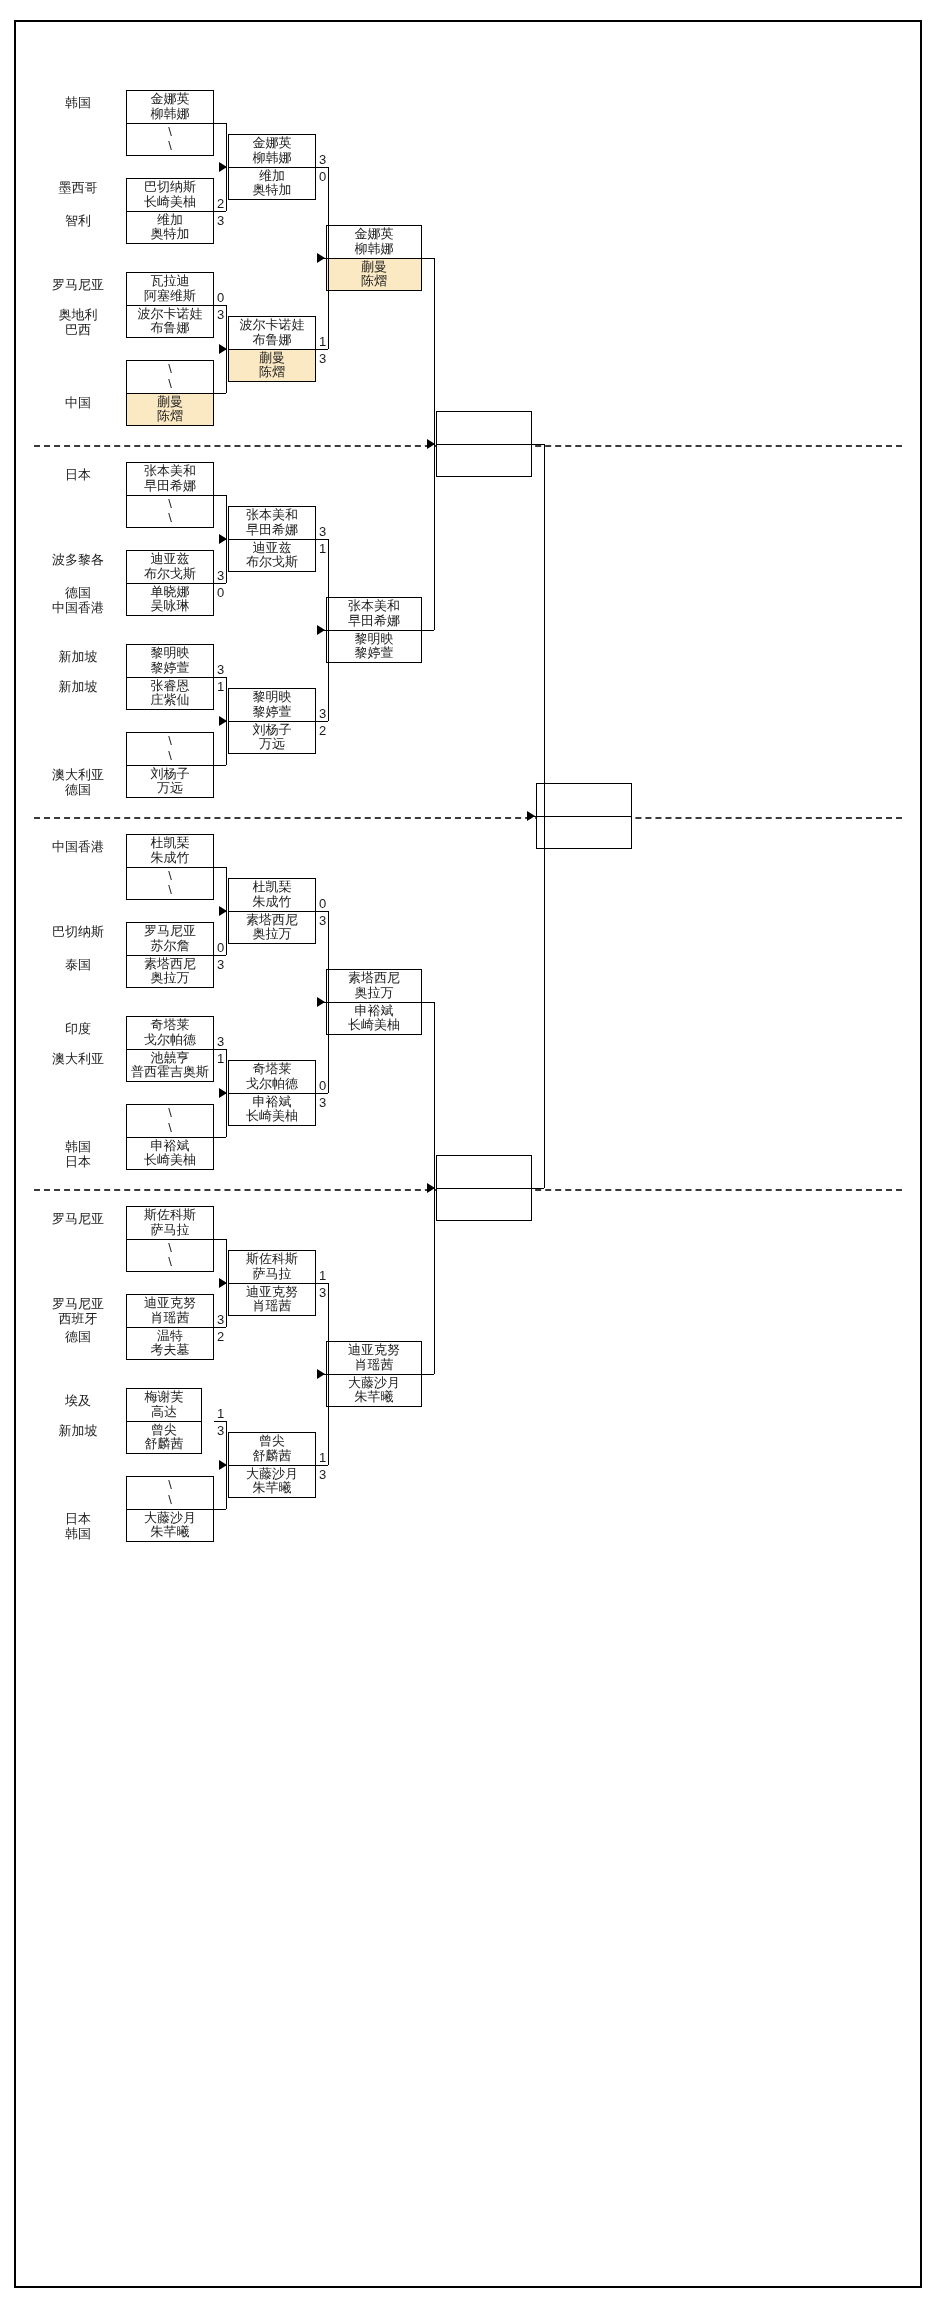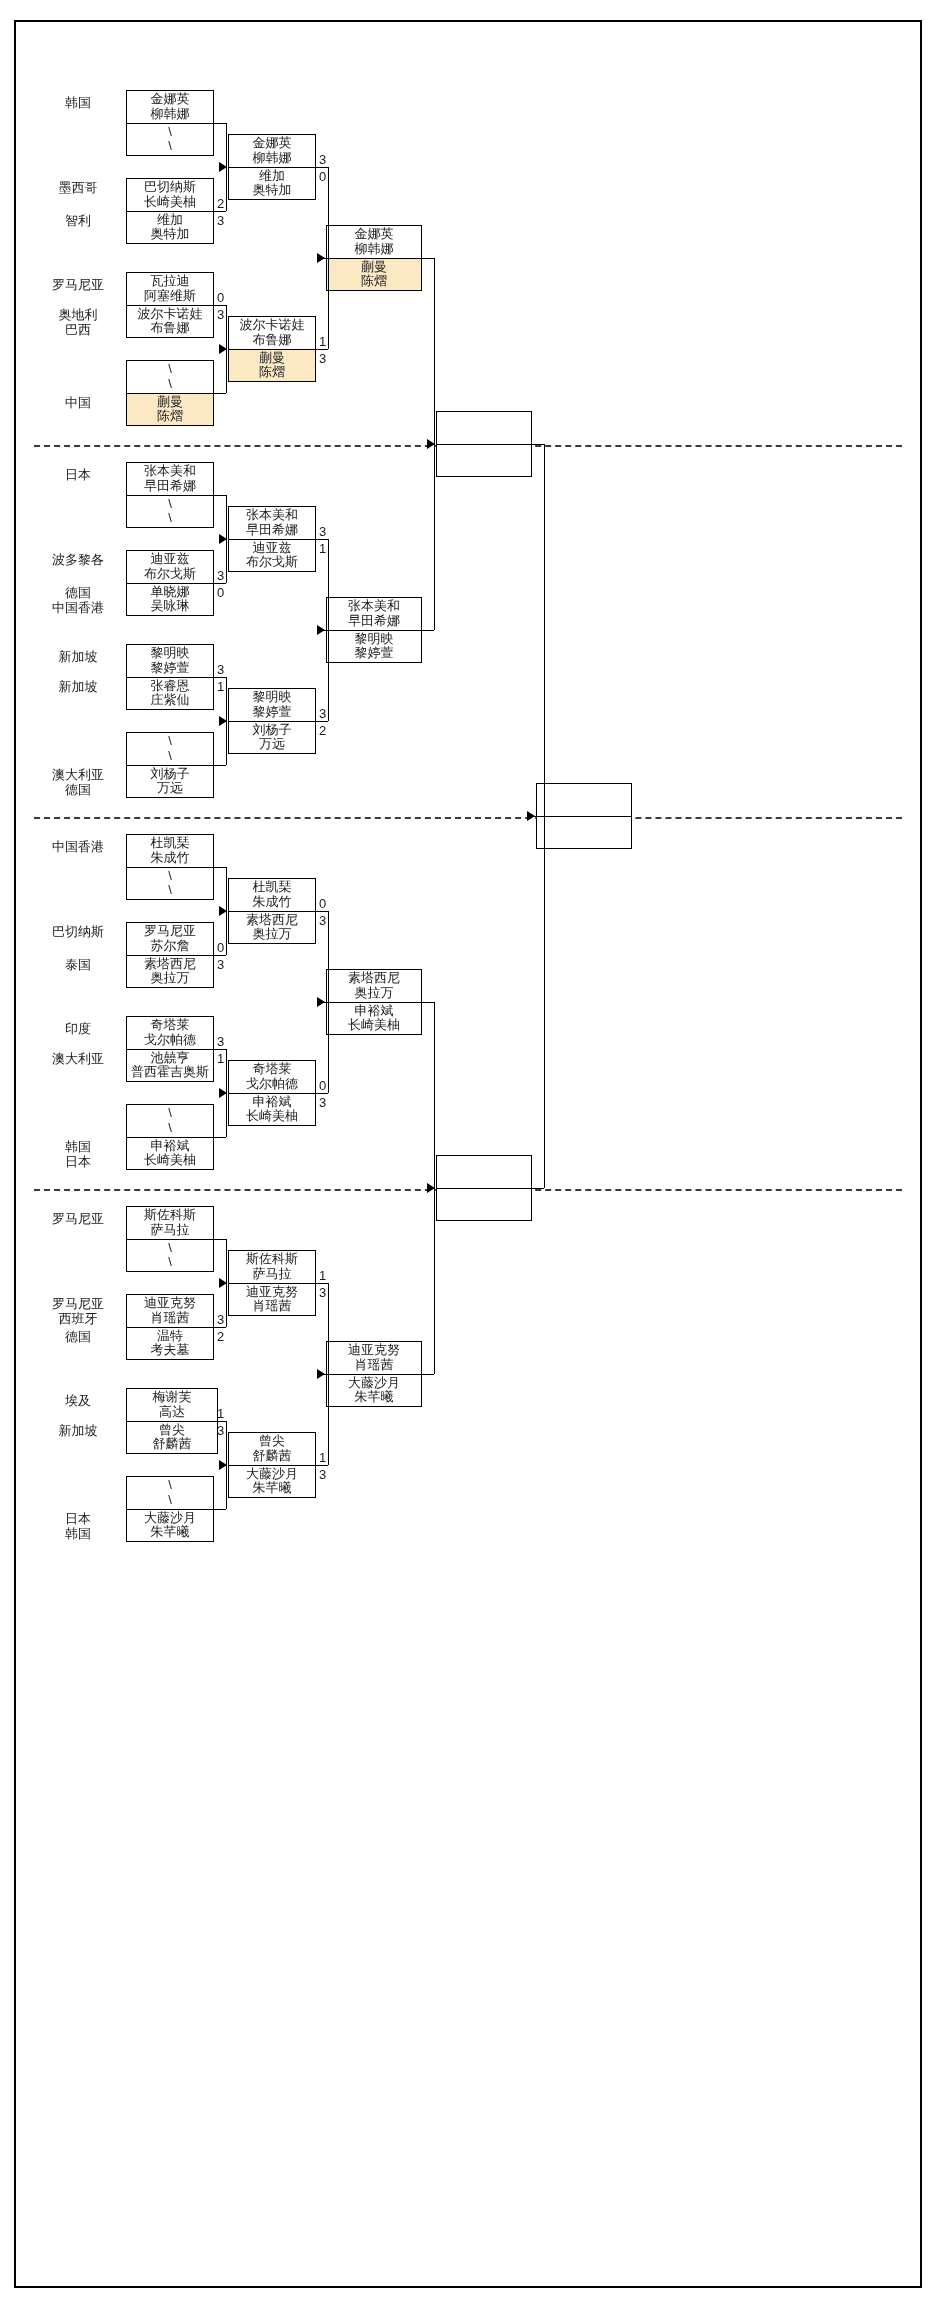--- a/index.html
+++ b/index.html
@@ -489,21 +489,21 @@
           <span class="ln">肖瑶茜</span>
         </div>
       </div>
       <div class="score" style="left: 303px; top: 1201px;">1</div>
       <div class="score" style="left: 303px; top: 1218px;">3</div>
       <div class="hline" style="left: 198px; top: 1171px; width: 12px;"></div>
       <div class="hline" style="left: 198px; top: 1259px; width: 12px;"></div>
       <div class="vline" style="left: 210px; top: 1171px; height: 88px;"></div>
       <div class="hline" style="left: 203px; top: 1215px; width: 7px;"></div>
       <div class="arrow" style="left: 203px; top: 1210px;"></div>
-      <div class="box" style="left: 110px; top: 1320px; width: 92px; height: 66px;">
+      <div class="box" style="left: 110px; top: 1320px; width: 76px; height: 66px;">
         <div class="slot">
           <span class="ln">梅谢芙</span>
           <span class="ln">高达</span>
         </div>
         <div class="slot sep">
           <span class="ln">曾尖</span>
           <span class="ln">舒麟茜</span>
         </div>
       </div>
       <div class="score" style="left: 201px; top: 1339px;">1</div>

